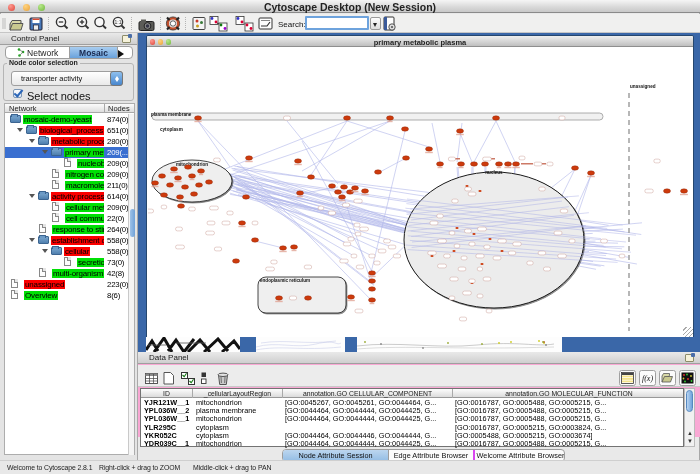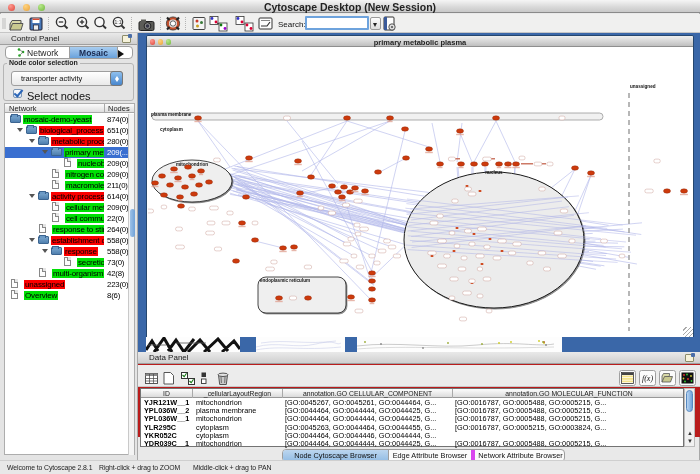--- a/index.html
+++ b/index.html
@@ -52,36 +52,36 @@
 #netwin{position:absolute;left:8px;top:2px;width:548px;height:303px;background:#fff;border:1px solid #26476e;border-radius:2px 2px 0 0}
 #nw-title{position:absolute;left:0;top:0;width:100%;height:11px;background:linear-gradient(#efefef,#c9c9c9 80%,#bfbfbf);border-bottom:1px solid #8f8f8f;border-radius:2px 2px 0 0}
 #nw-title .tl{position:absolute;top:3px;width:5.5px;height:5.5px;border-radius:50%}
 #nw-title .t{position:absolute;top:1.5px;width:100%;text-align:center;font-size:7.5px;font-weight:bold;color:#222}
 #nw-grip{position:absolute;right:0px;bottom:0px;width:10px;height:10px;background:
  repeating-linear-gradient(135deg,#fff 0 2px,#aaa 2px 3px)}
 
 #bgstrip{left:138px;top:337px;width:562px;height:15px;background:#3a67a8}
 .bgwin{position:absolute;top:0;height:15px;background:#fdfdfd;overflow:hidden}
 
-#dpanel{left:138px;top:352px;width:562px;height:85px;background:#b91c1c}
+#dpanel{left:138px;top:352px;width:562px;height:85px;background:#f9a8d4}
 #dp-toolbar{position:absolute;left:0;top:13px;width:562px;height:22px;background:#ececec;border-bottom:1px solid #c9c9c9}
 
 #dptable{position:absolute;left:2px;top:36px;width:544px;height:59px;background:#fff;border:1px solid #737373}
 #dphead{position:absolute;left:0;top:0;width:100%;height:9px;background:linear-gradient(#fdfdfd,#dcdcdc);border-bottom:1px solid #999;font-size:6.8px;color:#222}
 #dphead div{position:absolute;top:0;height:9px;line-height:9px;text-align:center;border-right:1px solid #aaa}
 .drow{position:absolute;left:0;width:100%;height:8.2px;font-size:7.3px;color:#000;white-space:nowrap}
 .drow div{position:absolute;top:0;height:8px;line-height:8.5px;overflow:hidden}
 #dpscroll{position:absolute;left:546px;top:36px;width:11px;height:59px;background:#f1f1f1;border:1px solid #bbb}
 #dpscroll .thumb{position:absolute;left:1px;top:1px;width:7px;height:22px;background:linear-gradient(90deg,#b9d4f0,#6fa3dd);border:1px solid #5588c0;border-radius:4px}
 #dpscroll .ar{position:absolute;left:1px;width:8px;height:8px;font-size:6px;color:#333;text-align:center;line-height:8px}
 
 #dptabs{position:absolute;left:144px;top:97px;width:283px;height:13px;background:#fbfbfb;border:1px solid #9d9d9d;border-radius:4px;overflow:hidden;font-size:7.3px;color:#111}
 #dptabs div{position:absolute;top:0;height:13px;line-height:12px;text-align:center}
 #dptab1{left:0;width:106px;background:linear-gradient(#bcd6ef,#8cb8e2);border-right:1px solid #9d9d9d;font-weight:normal}
-#dptab2{left:106px;width:86px;border-right:4px solid #d946ef}
+#dptab2{left:106px;width:86px;border-right:2px solid #d946ef}
 #dptab3{left:192px;width:91px}
 
 #statusbar{left:0;top:460px;width:700px;height:14px;background:#e8e8e8;border-top:1px solid #cfcfcf;font-size:6.9px;letter-spacing:-0.1px;color:#222}
 #statusbar span{position:absolute;top:3px}
 </style></head>
 <body>
 <div id="app">
 <div id="titlebar" class="abs">
  <span class="tl" style="left:8px;background:radial-gradient(circle at 35% 30%,#ff9990,#dd4539)"></span>
  <span class="tl" style="left:23px;background:radial-gradient(circle at 35% 30%,#ffd37f,#e9a23a)"></span>
@@ -249,21 +249,21 @@
         </div>
 <div class="trow" style="top:130.5px;">
           <span class="tri" style="left:24px"></span>
           <span class="fold" style="left:33px"></span>
           <span class="lbl" style="left:46px;max-width:53px;overflow:hidden;background:#fb0000">establishment of lo</span>
           <span class="nds" style="">558(0)</span>
         </div>
 <div class="trow" style="top:141.5px;">
           <span class="tri" style="left:37px"></span>
           <span class="fold" style="left:46px"></span>
-          <span class="lbl" style="left:59px;max-width:40px;overflow:hidden;background:#fb0000">response</span>
+          <span class="lbl" style="left:59px;max-width:40px;overflow:hidden;background:#fb0000">cellular</span>
           <span class="nds" style="">558(0)</span>
         </div>
 <div class="trow" style="top:152.5px;">
           <span class="file" style="left:59px"></span>
           <span class="lbl" style="left:72px;max-width:27px;overflow:hidden;background:#00e004">secretion</span>
           <span class="nds" style="">73(0)</span>
         </div>
 <div class="trow" style="top:163.5px;">
           <span class="file" style="left:34px"></span>
           <span class="lbl" style="left:47px;max-width:52px;overflow:hidden;background:#00e004">multi-organism pro</span>
@@ -699,43 +699,43 @@
         </div>
         <div class="drow" style="top:26.4px">
           <div style="left:3px;width:48px;font-weight:bold">YPL036W__1</div>
           <div style="left:55px;width:86px">mitochondrion</div>
           <div style="left:144px;width:166px">[GO:0044464, GO:0044444, GO:0044425, G...</div>
           <div style="left:314px;width:228px">[GO:0016787, GO:0005488, GO:0005215, G...</div>
         </div>
         <div class="drow" style="top:34.599999999999994px">
           <div style="left:3px;width:48px;font-weight:bold">YLR295C</div>
           <div style="left:55px;width:86px">cytoplasm</div>
-          <div style="left:144px;width:166px">[GO:0045263, GO:0044464, GO:0044455, G...</div>
           <div style="left:314px;width:228px">[GO:0016787, GO:0005215, GO:0003824, G...</div>
         </div>
         <div class="drow" style="top:42.8px">
           <div style="left:3px;width:48px;font-weight:bold">YKR052C</div>
           <div style="left:55px;width:86px">cytoplasm</div>
           <div style="left:144px;width:166px">[GO:0044464, GO:0044446, GO:0044444, G...</div>
+          <div style="left:314px;width:228px">[GO:0005488, GO:0005215, GO:0003674]</div>
         </div>
         <div class="drow" style="top:51.0px">
           <div style="left:3px;width:48px;font-weight:bold">YDR039C__1</div>
           <div style="left:55px;width:86px">mitochondrion</div>
           <div style="left:144px;width:166px">[GO:0044464, GO:0044444, GO:0044425, G...</div>
           <div style="left:314px;width:228px">[GO:0016787, GO:0005488, GO:0005215, G...</div>
         </div>
  </div>
  <div id="dpscroll">
         <span class="thumb"></span>
         <span class="ar" style="bottom:9px">▲</span>
         <span class="ar" style="bottom:1px">▼</span>
       </div>
  <div id="dptabs">
-   <div id="dptab1">Node Cytoscape Browser</div>
+   <div id="dptab1">Node Attribute Session</div>
    <div id="dptab2">Edge Attribute Browser</div>
-   <div id="dptab3">Network Attribute Browser</div>
+   <div id="dptab3">Welcome Attribute Browser</div>
  </div>
 </div>
 <div id="statusbar" class="abs">
  <span style="left:7px">Welcome to Cytoscape 2.8.1</span>
  <span style="left:99px">Right-click + drag to ZOOM</span>
  <span style="left:193px">Middle-click + drag to PAN</span>
 </div>
 </div>
 </body></html>

